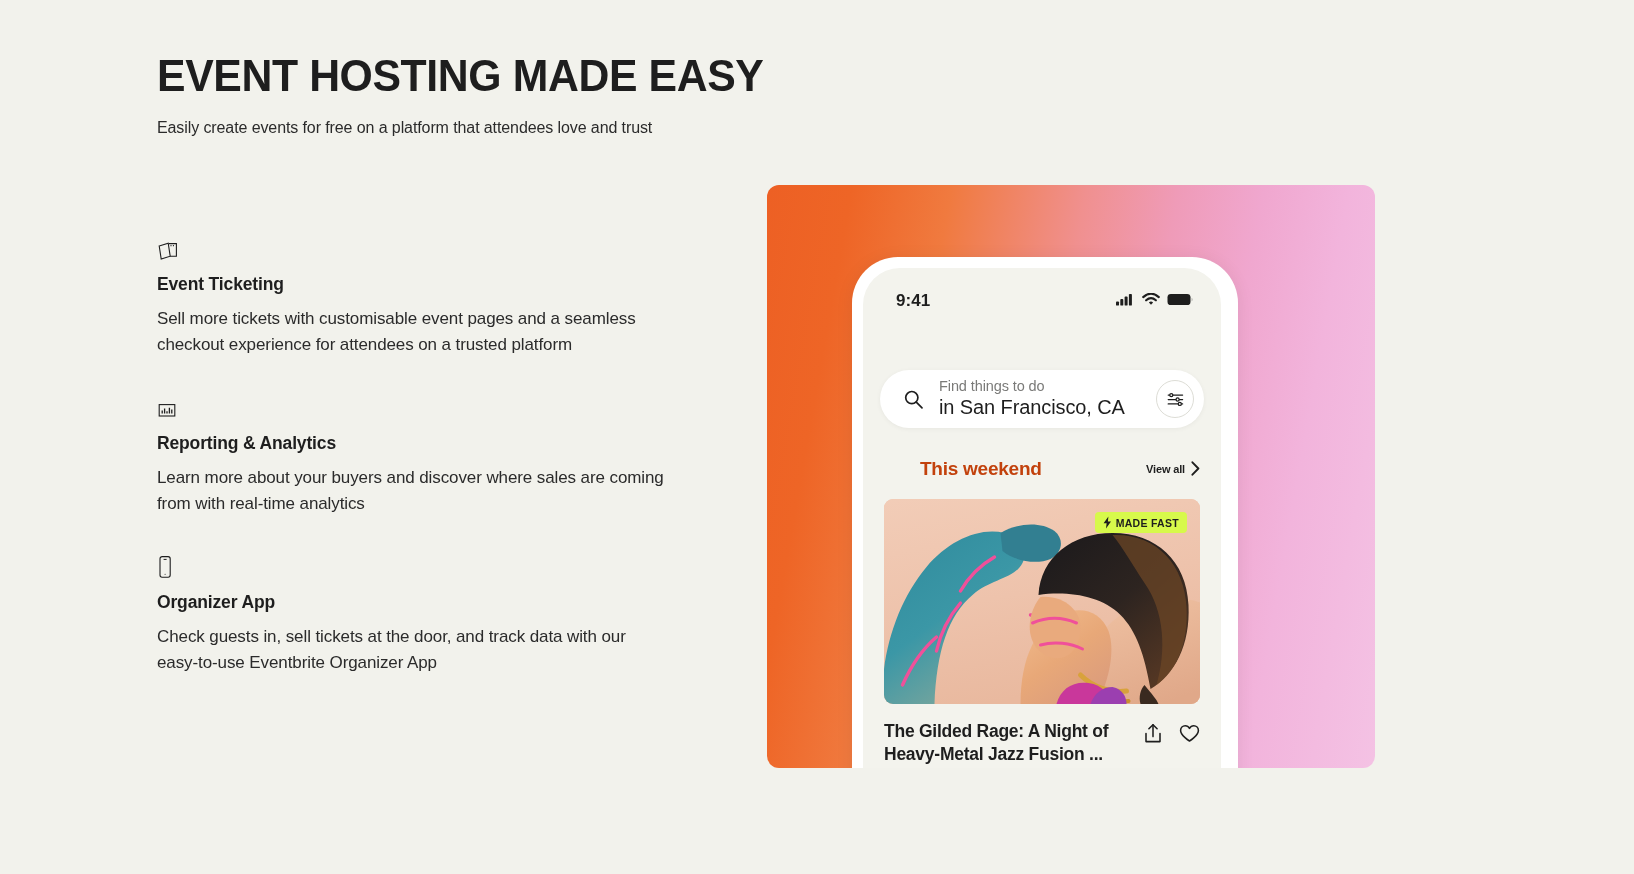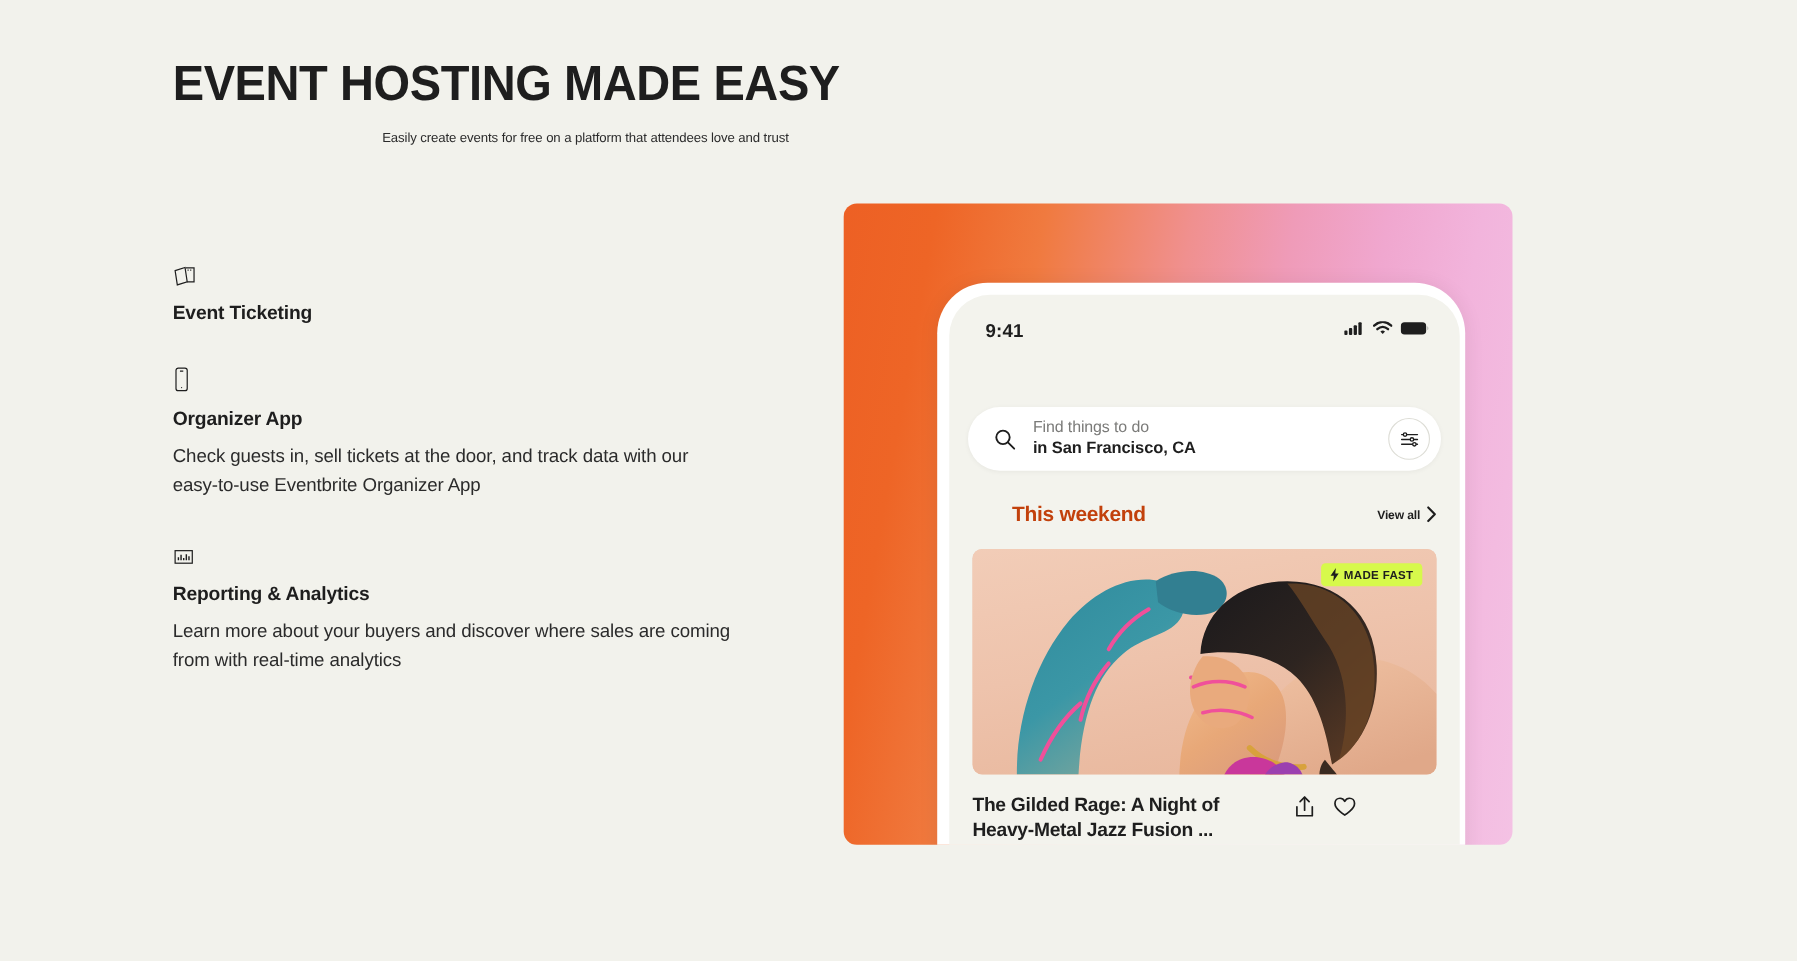--- a/index.html
+++ b/index.html
@@ -30,26 +30,25 @@
     font-weight: 800;
     letter-spacing: -0.4px;
     color: #1e1e1e;
     transform: scaleX(0.95);
     transform-origin: left center;
     white-space: nowrap;
   }
 
   .subhead {
     margin-top: 17px;
-    font-size: 12px;
+    font-size: 16px;
     line-height: 1.35;
     color: #2b2b2b;
     font-weight: 400;
     letter-spacing: -0.1px;
-    text-align: right;
   }
 
   .features {
     position: absolute;
     left: 157px;
     top: 235px;
     width: 540px;
   }
   .feature { margin-bottom: 36px; }
   .feature:last-child { margin-bottom: 0; }
@@ -95,25 +94,25 @@
         #f2b4dc 82%,
         #f4c2e4 100%);
     overflow: hidden;
   }
 
   
   .phone {
     position: absolute;
     left: 85px;
     top: 72px;
-    width: 480px;
+    width: 386px;
     height: 560px;
     background: #ffffff;
     border-radius: 46px 46px 0 0;
-    padding: 11px 5px 0 11px;
+    padding: 11px 17px 0 11px;
     box-shadow: 0 2px 18px rgba(0,0,0,0.07);
   }
   .phone-screen {
     width: 100%;
     height: 100%;
     background: #f3f3ed;
     border-radius: 37px 37px 0 0;
     overflow: hidden;
     position: relative;
   }
@@ -163,23 +162,23 @@
     min-width: 0;
     line-height: 1.18;
   }
   .search-placeholder {
     font-size: 14.5px;
     color: #7a7a78;
     letter-spacing: -0.1px;
     display: block;
   }
   .search-location {
-    font-size: 15px;
-    color: #1e1e1e;
-    font-weight: 700;
+    font-size: 20px;
+    color: #1e1e1e;
+    font-weight: 400;
     letter-spacing: -0.1px;
     display: block;
     margin-top: 1px;
   }
   .filter-btn {
     width: 38px; height: 38px;
     border-radius: 50%;
     border: 1px solid #ddddd6;
     background: #ffffff;
     display: flex;
@@ -279,43 +278,44 @@
 
     <div class="feature">
       <div class="feature-icon">
         <svg width="22" height="20" viewBox="0 0 22 20" fill="none" stroke="#1e1e1e" stroke-width="1.1">
           <path d="M2.2 5.0 L11.2 2.2 L13.2 15.2 L4.2 18.0 Z"></path>
           <path d="M11.8 2.6 L19.4 2.6 L19.4 15.2 L13.1 15.2"></path>
           <path d="M13.5 4.6 L17.6 4.6" stroke-dasharray="1 1.4"></path>
         </svg>
       </div>
       <div class="feature-title">Event Ticketing</div>
+      <div class="feature-desc">Sell more tickets with customisable event pages and a seamless checkout experience for attendees on a trusted platform</div>
+    </div>
+
+    <div class="feature">
+      <div class="feature-icon">
+        <svg width="20" height="20" viewBox="0 0 20 20" fill="none" stroke="#1e1e1e" stroke-width="1.1">
+          <rect x="2.2" y="4.6" width="15.6" height="11.4"></rect>
+          <path d="M5.2 13.4 L5.2 10.6 M7.6 13.4 L7.6 8.4 M10.0 13.4 L10.0 11.2 M12.4 13.4 L12.4 7.8 M14.8 13.4 L14.8 9.6" stroke-width="1.3"></path>
+        </svg>
+      </div>
+      <div class="feature-title">Reporting &amp; Analytics</div>
+      <div class="feature-desc">Learn more about your buyers and discover where sales are coming from with real-time analytics</div>
     </div>
 
     <div class="feature">
       <div class="feature-icon">
         <svg width="16" height="24" viewBox="0 0 16 24" fill="none" stroke="#1e1e1e" stroke-width="1.1">
           <rect x="3.0" y="1.6" width="10.2" height="20.6" rx="2.1"></rect>
           <path d="M6.6 4.4 L9.6 4.4" stroke-width="1"></path>
           <circle cx="8.1" cy="19.3" r="0.55" fill="#1e1e1e" stroke="none"></circle>
         </svg>
       </div>
       <div class="feature-title">Organizer App</div>
       <div class="feature-desc">Check guests in, sell tickets at the door, and track data with our easy-to-use Eventbrite Organizer App</div>
-    </div>
-
-    <div class="feature">
-      <div class="feature-icon">
-        <svg width="20" height="20" viewBox="0 0 20 20" fill="none" stroke="#1e1e1e" stroke-width="1.1">
-          <rect x="2.2" y="4.6" width="15.6" height="11.4"></rect>
-          <path d="M5.2 13.4 L5.2 10.6 M7.6 13.4 L7.6 8.4 M10.0 13.4 L10.0 11.2 M12.4 13.4 L12.4 7.8 M14.8 13.4 L14.8 9.6" stroke-width="1.3"></path>
-        </svg>
-      </div>
-      <div class="feature-title">Reporting &amp; Analytics</div>
-      <div class="feature-desc">Learn more about your buyers and discover where sales are coming from with real-time analytics</div>
     </div>
 
   </div>
 
   <div class="promo-panel">
 
     <div class="phone">
       <div class="phone-screen">
 
         <div class="status-bar">

